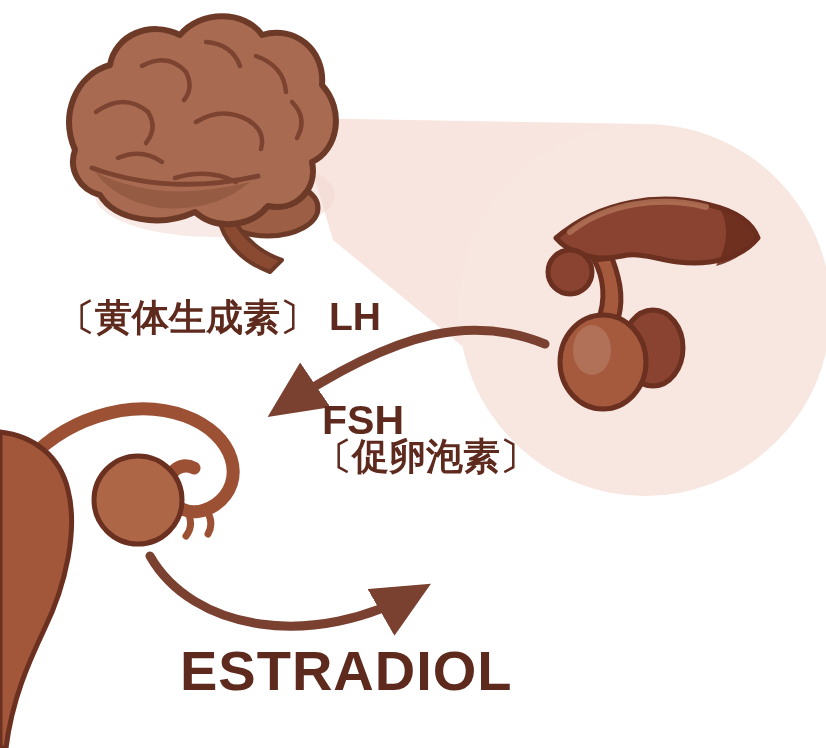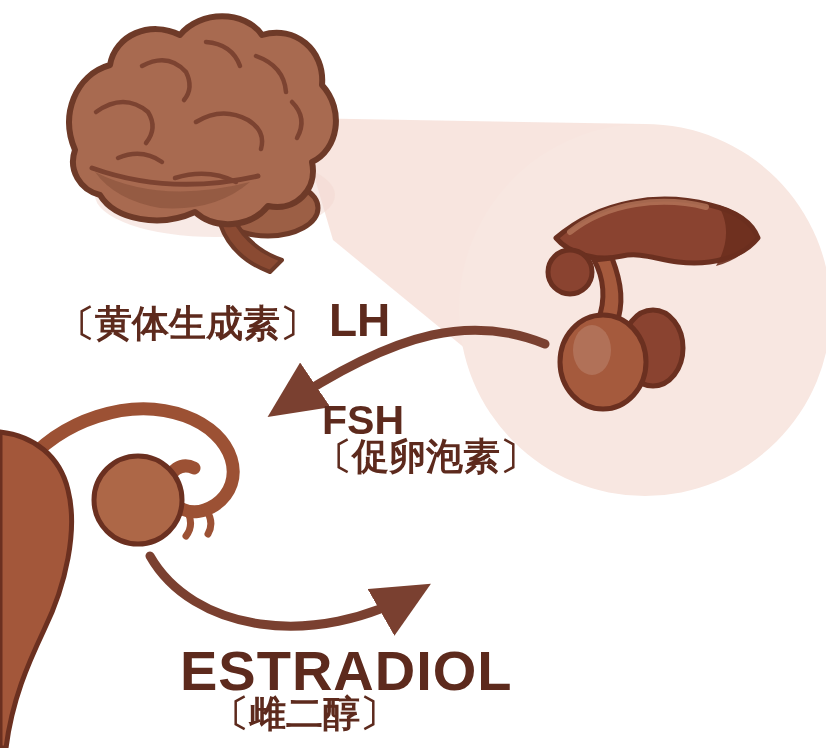--- a/index.html
+++ b/index.html
@@ -11,21 +11,21 @@
   }
   html,body{margin:0;padding:0;background:#fff;}
   .canvas{
     position:relative;width:826px;height:748px;overflow:hidden;
     background:var(--background);
     font-family:"Liberation Sans","DejaVu Sans",sans-serif;
   }
   .canvas > svg{position:absolute;left:0;top:0;}
   .label{position:absolute;font-weight:700;color:var(--text);white-space:nowrap;line-height:1;}
   .label-lh{left:58px;top:297px;font-size:37px;}
-  .label-lh .en{margin-left:12px;font-size:46px;}
+  .label-lh .en{margin-left:12px;font-size:39px;}
   .label-fsh-en{left:322px;top:400px;font-size:41px;}
   .label-fsh-cn{left:315px;top:438px;font-size:37px;}
   .label-est-en{left:180px;top:643px;font-size:56px;letter-spacing:1px;}
   .label-est-cn{left:212px;top:695px;font-size:37px;}
 
   
   .beam{fill:var(--beam-fill);opacity:.8;}
   .zoom-circle{fill:var(--circle-fill);}
   .haze{fill:#f3d9d2;opacity:.55;}
   .brain-body{fill:var(--brain-fill);stroke:var(--brain-outline);stroke-width:6;stroke-linejoin:round;}
@@ -108,15 +108,14 @@
   </svg>
 
   <div class="label label-lh">
     <span>〔黄体生成素〕</span><span class="en">LH</span>
   </div>
 
   <div class="label label-fsh-en">FSH</div>
   <div class="label label-fsh-cn">〔促卵泡素〕</div>
 
   <div class="label label-est-en">ESTRADIOL</div>
-  <div class="label label-est-cn">〔雌二醇〕</div>
 
 </div>
 
 </body></html>

